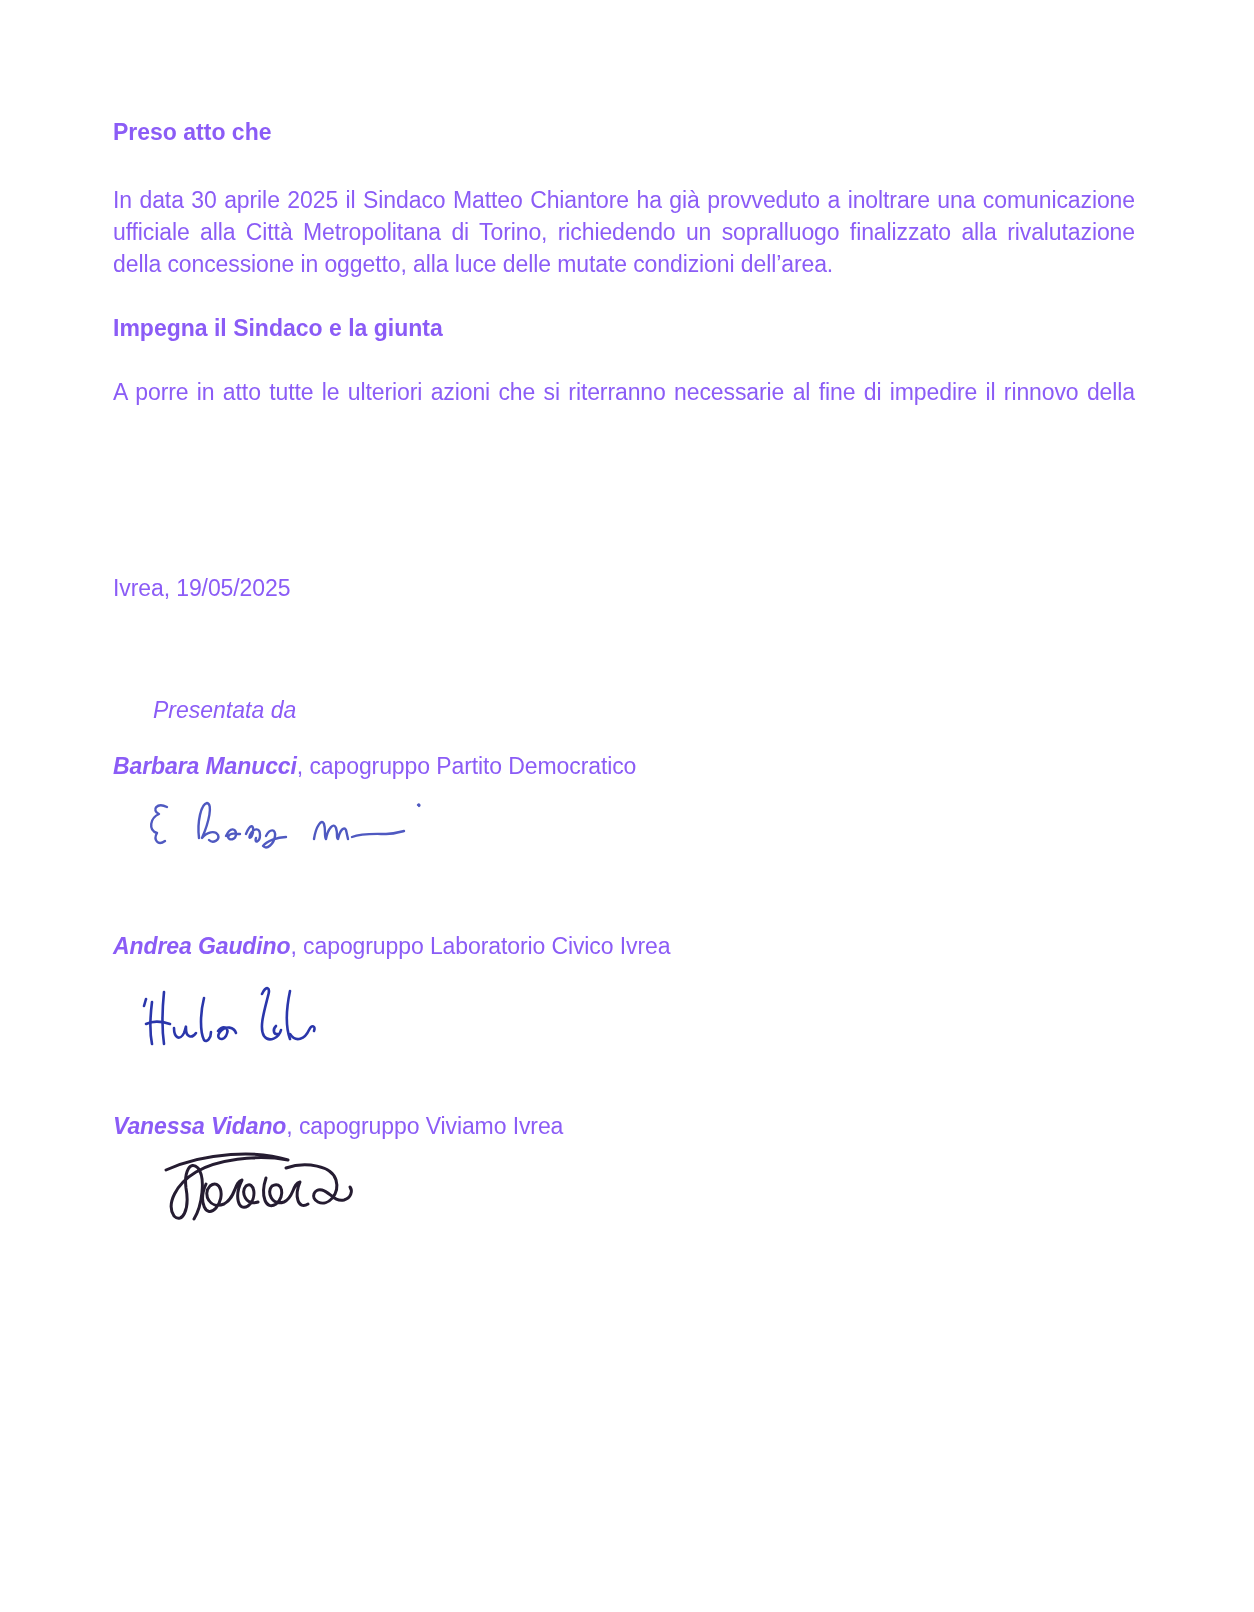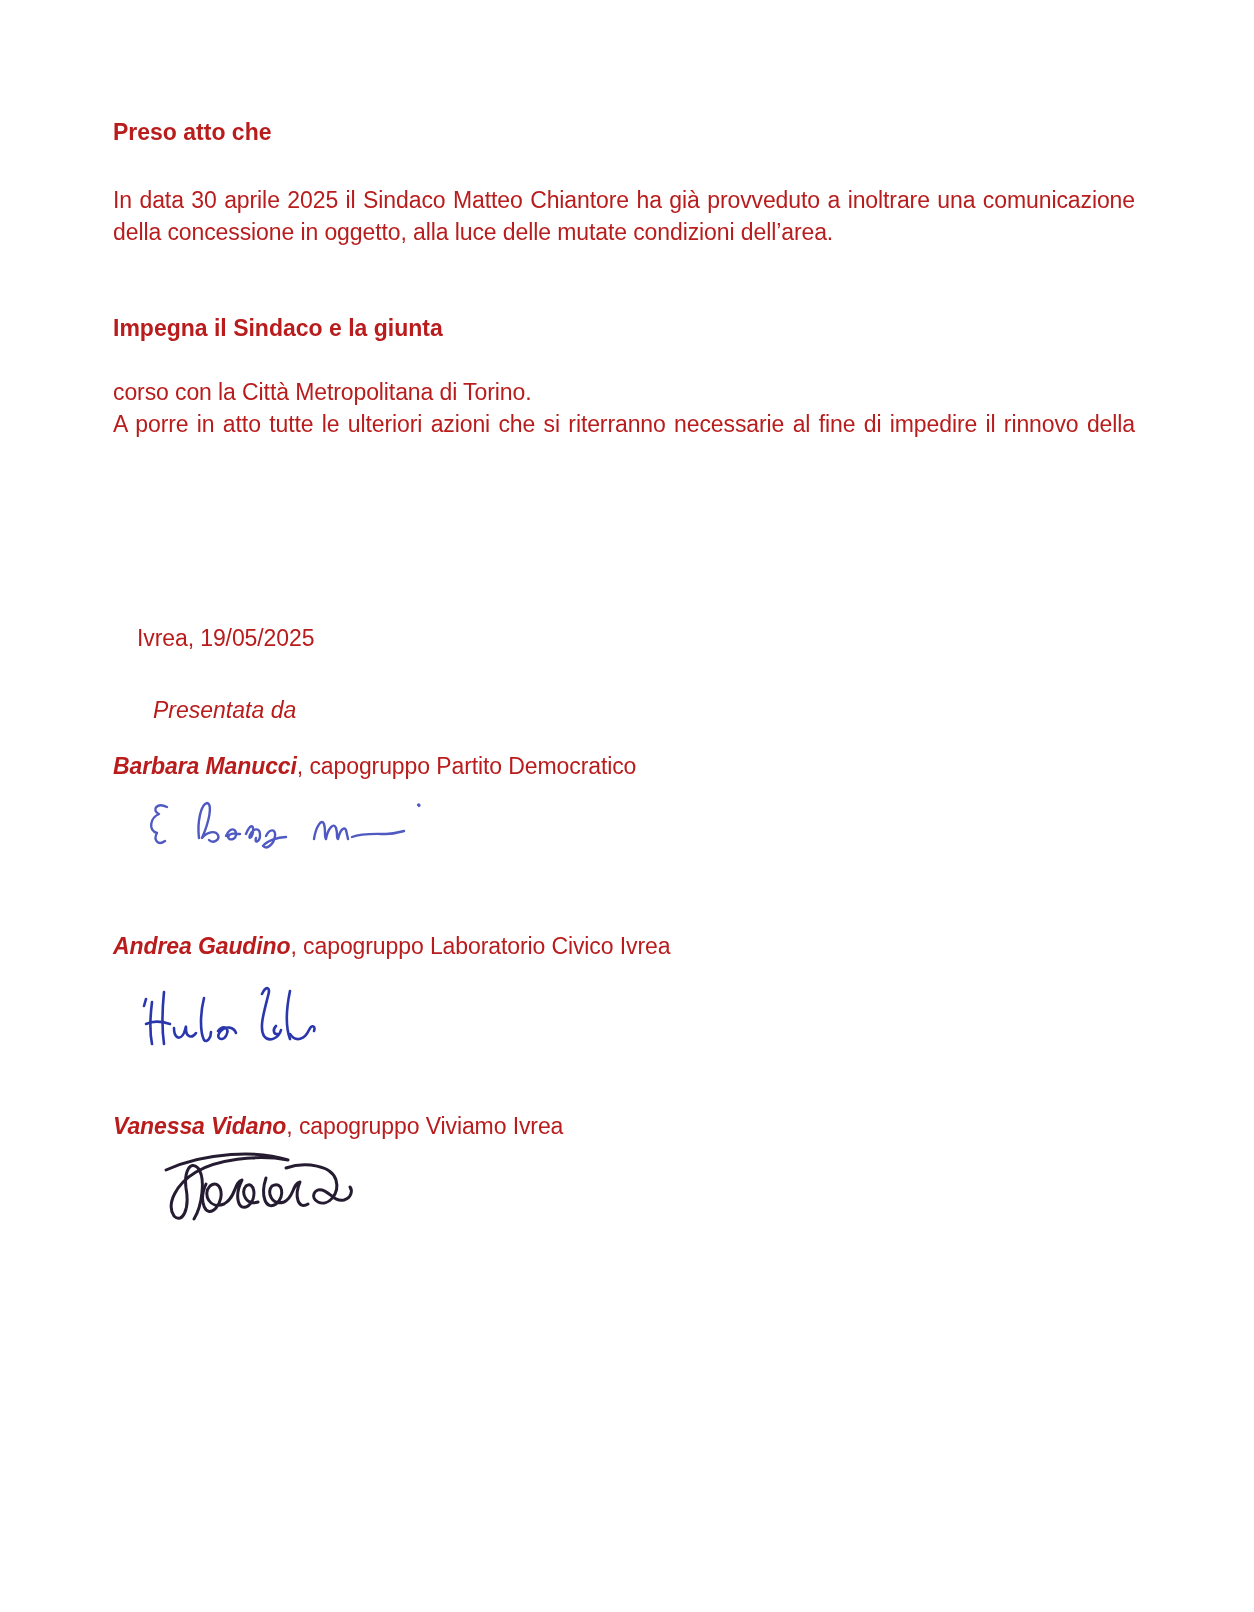--- a/index.html
+++ b/index.html
@@ -6,21 +6,21 @@
     margin: 0;
     padding: 0;
     background: #ffffff;
   }
   .page {
     position: relative;
     width: 1254px;
     height: 1612px;
     background: #ffffff;
     font-family: "Liberation Sans", sans-serif;
-    color: #b91c1c;
+    color: #8b5cf6;
     overflow: hidden;
   }
   .block {
     position: absolute;
     left: 113px;
     width: 1022px;
   }
   .line {
     font-size: 23px;
     line-height: 32px;
@@ -58,31 +58,31 @@
 </style>
 </head>
 <body>
 
 <div class="page">
 
   <div class="block h" style="top:116px;">Preso atto che</div>
 
   <div class="block" style="top:184px;">
     <div class="line jline">In data 30 aprile 2025 il Sindaco Matteo Chiantore ha già provveduto a inoltrare una comunicazione</div>
+    <div class="line jline">ufficiale alla Città Metropolitana di Torino, richiedendo un sopralluogo finalizzato alla rivalutazione</div>
     <div class="line plain">della concessione in oggetto, alla luce delle mutate condizioni dell’area.</div>
   </div>
 
   <div class="block h" style="top:312px;">Impegna il Sindaco e la giunta</div>
 
   <div class="block" style="top:376px;">
-    <div class="line plain">corso con la Città Metropolitana di Torino.</div>
     <div class="line jline">A porre in atto tutte le ulteriori azioni che si riterranno necessarie al fine di impedire il rinnovo della</div>
   </div>
 
-  <div class="block line plain" style="top:622px;margin-left:24px;">Ivrea, 19/05/2025</div>
+  <div class="block line plain" style="top:572px;">Ivrea, 19/05/2025</div>
 
   <div class="block it" style="top:694px;">Presentata da</div>
 
   <div class="block line plain" style="top:750px;">
     <span class="b">Barbara Manucci</span><span>, capogruppo Partito Democratico</span>
   </div>
 
   <div class="sig" style="left:146px; top:794px;">
     <svg width="290" height="58" viewBox="0 0 290 58">
       <g fill="none" stroke-width="2.4" stroke-linecap="round" stroke-linejoin="round" stroke="#4f59c1">

